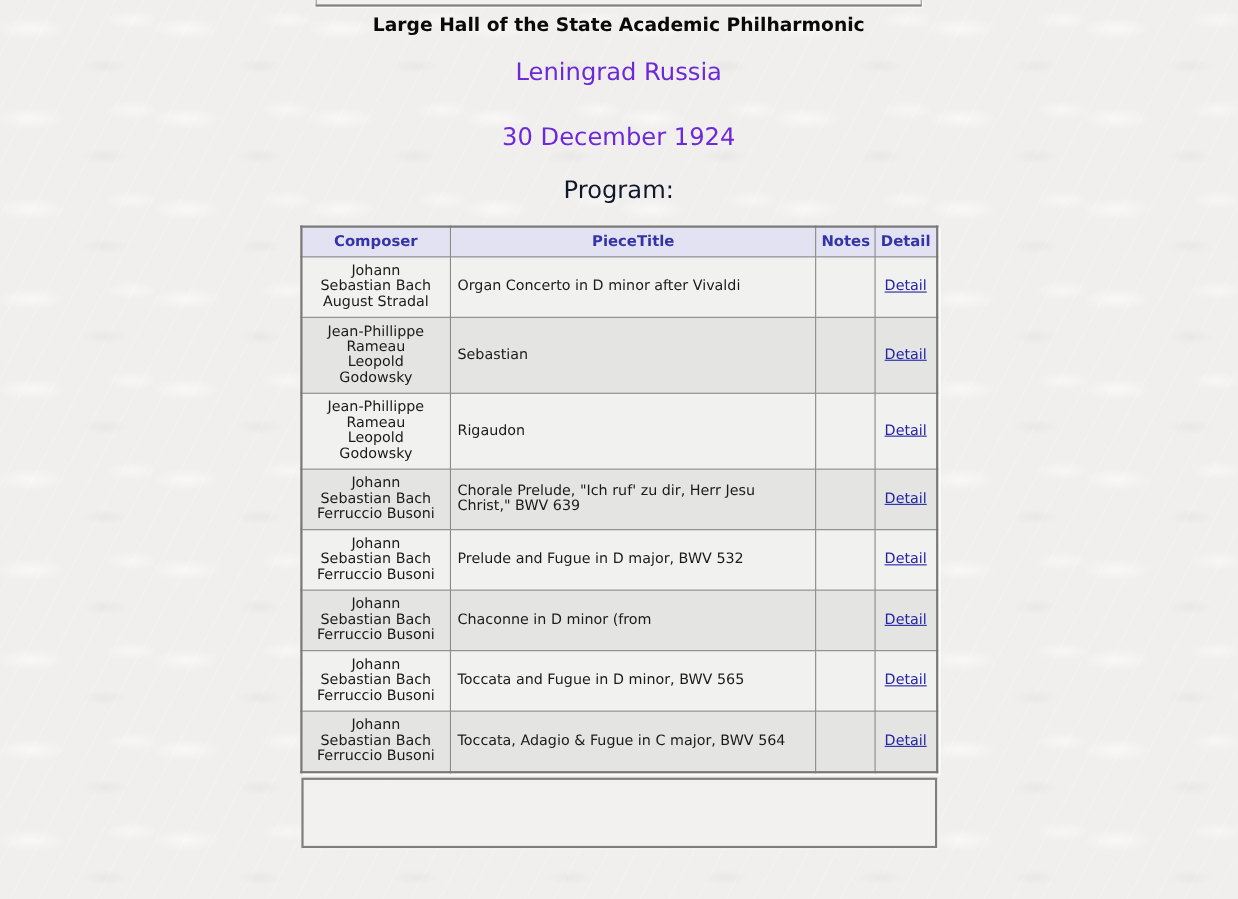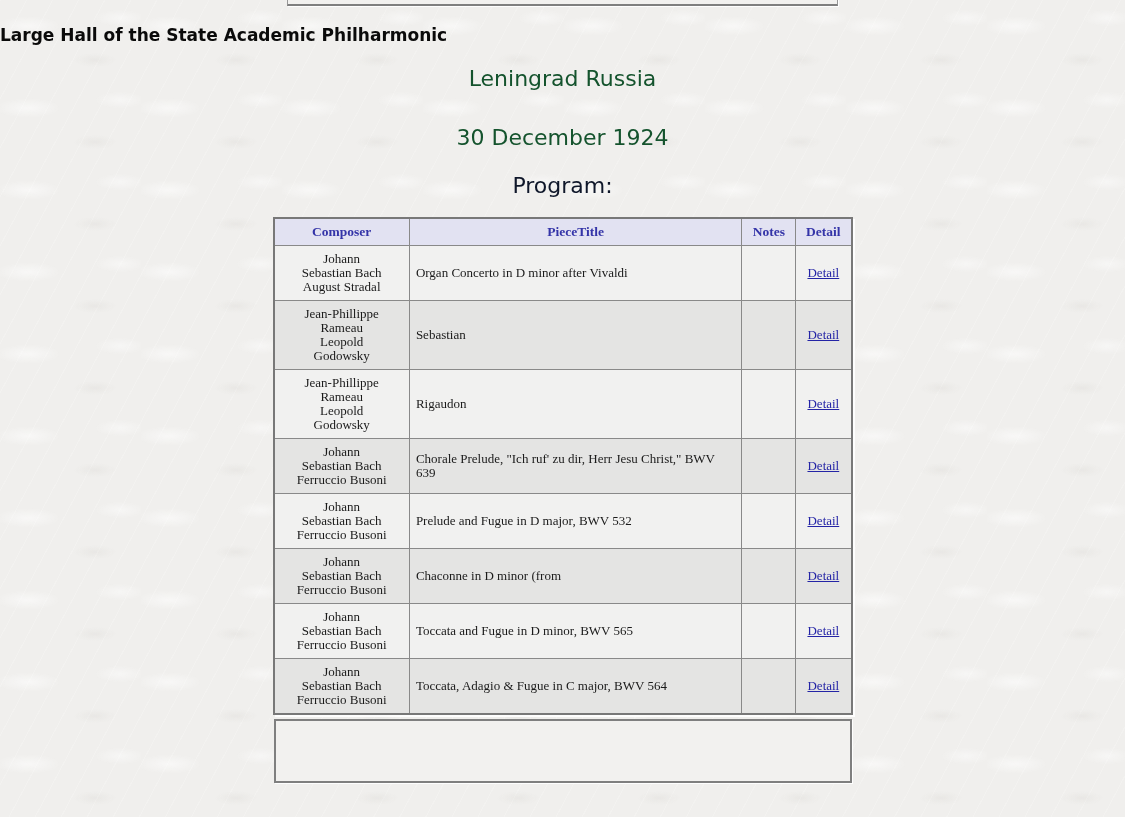--- a/index.html
+++ b/index.html
@@ -19,52 +19,52 @@
     width: 549px;
     height: 10px;
     margin: -6px auto 0 auto;
     background: #f2f1ef;
     border: 1px solid #979797;
     border-top: none;
     border-bottom: 2px solid #7f7f7f;
     box-shadow: 1px 1px 0 rgba(255,255,255,0.9);
   }
   .page-title {
-    margin-top: 18px;
+    margin-top: 6px;
+    text-align: center;
     font-size: 17px;
     line-height: 22px;
     font-weight: bold;
     color: #0a0a0a;
   }
   .subtitle {
     margin-top: 19px;
     text-align: center;
     font-size: 22px;
     line-height: 27px;
     font-weight: normal;
-    color: #14532d;
+    color: #6d28d9;
   }
   .subtitle + .subtitle { margin-top: 32px; }
   .program-label {
     margin-top: 21px;
     text-align: center;
     font-size: 22px;
     line-height: 27px;
     color: #0f172a;
   }
   table.program {
     width: 578px;
     margin: 18px auto 0 auto;
     border-collapse: collapse;
     table-layout: fixed;
     border: 2px solid #787878;
     box-shadow: 2px 2px 0 rgba(255,255,255,0.9);
     background: #f1f1f0;
     font-size: 13px;
-    font-family: Liberation Serif, serif;
   }
   col.c-composer { width: 134px; }
   col.c-piece    { width: 328px; }
   col.c-notes    { width: 53px; }
   col.c-detail   { width: 55px; }
   th {
     background: #e2e2f2;
     color: #3434a8;
     font-weight: bold;
     font-size: 13.5px;

